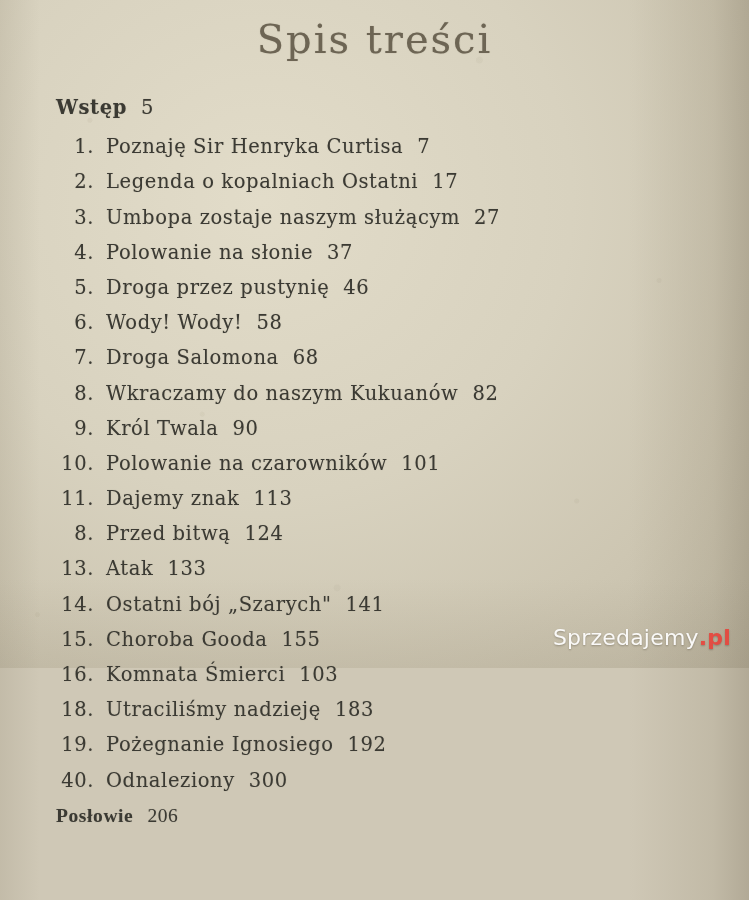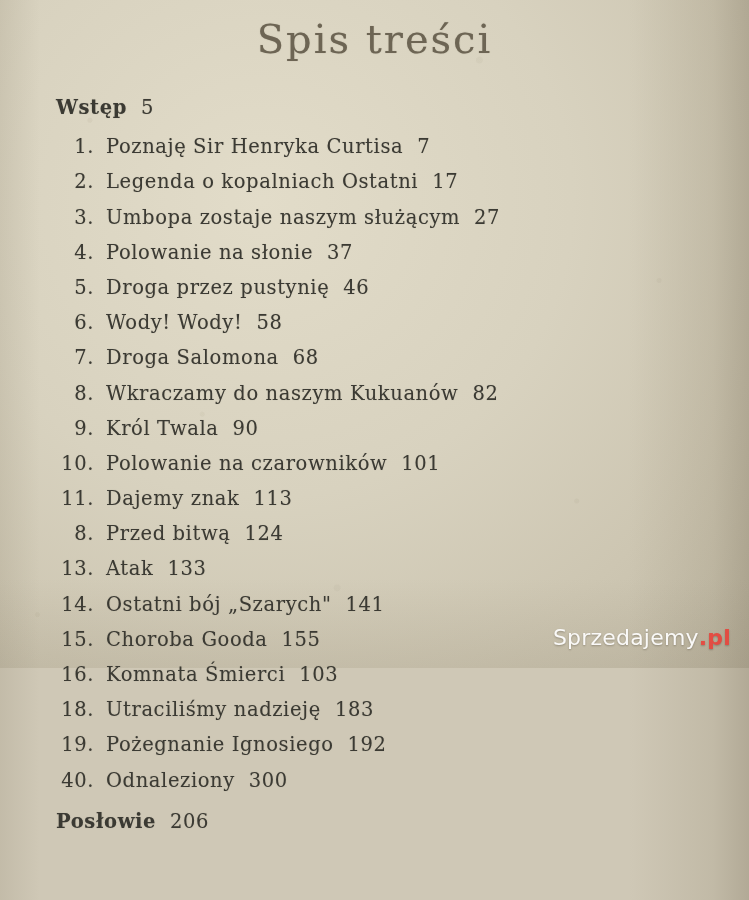--- a/index.html
+++ b/index.html
@@ -114,21 +114,21 @@
     font-weight: bold;
   }
   .toc-row.plain .label {
     margin-left: 0;
     font-weight: bold;
   }
   .toc-row.first-line {
     margin-bottom: 4px;
   }
   .toc-row.last-line {
-    margin-top: 6px;
+    font-family: Liberation Serif, serif;
   }
 
   .watermark {
     position: absolute;
     right: 18px;
     bottom: 18px;
     font-family: "DejaVu Sans", "Liberation Sans", sans-serif;
     font-size: 22px;
     color: #ffffff;
     opacity: 0.92;

